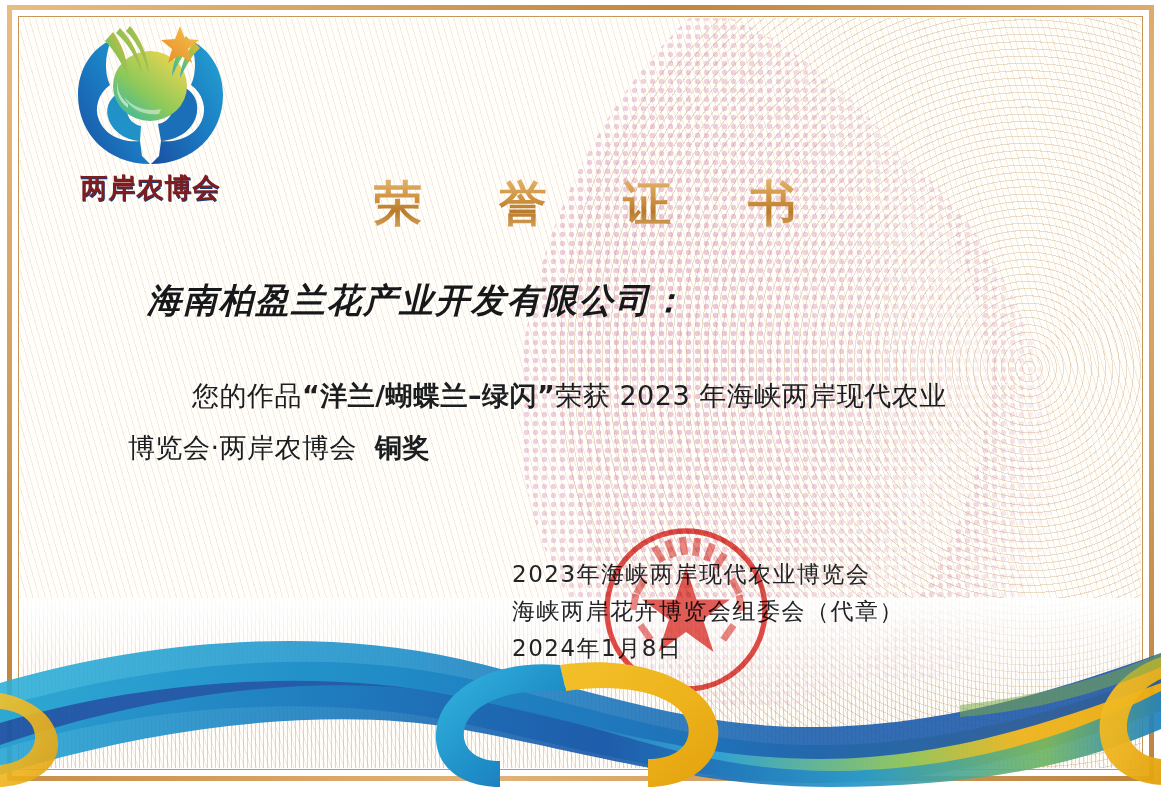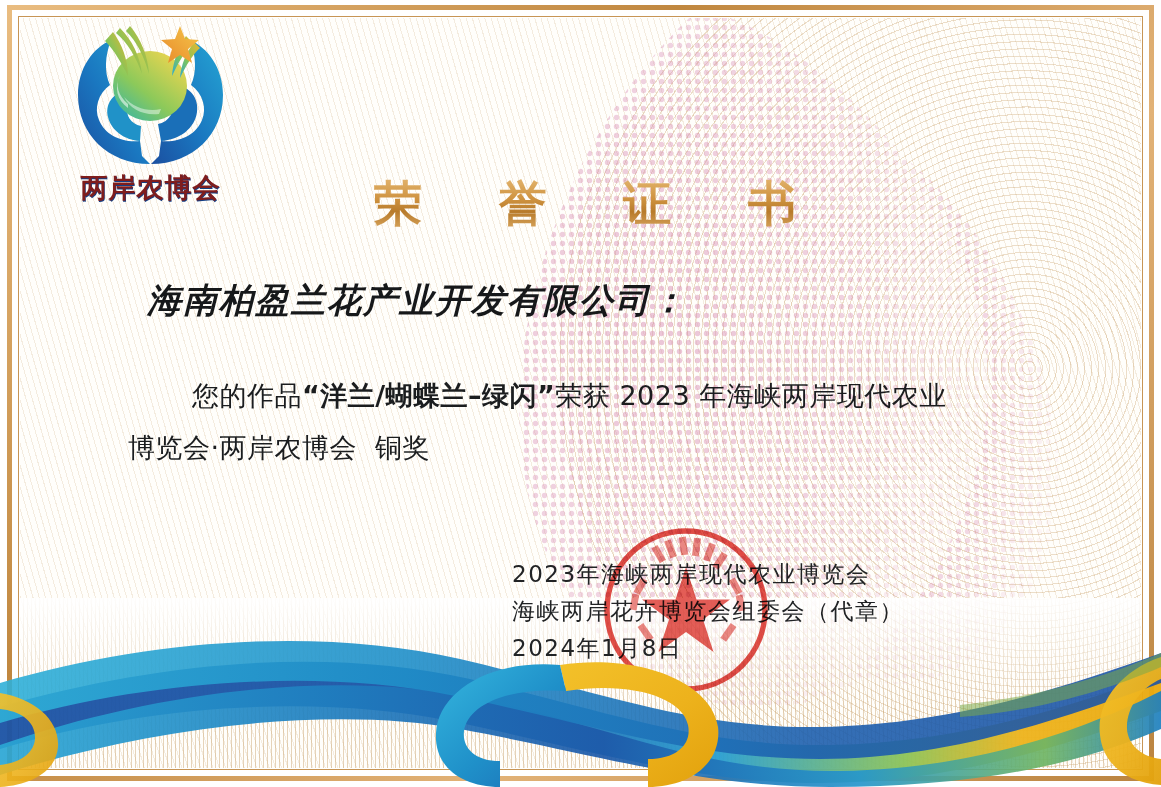--- a/index.html
+++ b/index.html
@@ -186,21 +186,21 @@
   .body-line {
     font-family: "DejaVu Sans", "Liberation Sans", sans-serif;
     font-size: 27px;
     line-height: 52px;
     color: #1b1d1f;
     letter-spacing: 0.5px;
     white-space: nowrap;
   }
   .body-line.indent { padding-left: 64px; }
   .strong { font-weight: 700; }
-  .award { font-weight: 400; padding-left: 18px; }
+  .award { font-weight: 700; padding-left: 18px; }
 
   
   .signature {
     position: absolute;
     left: 512px;
     top: 556px;
     width: 400px;
     text-align: left;
   }
   .sig-line {

